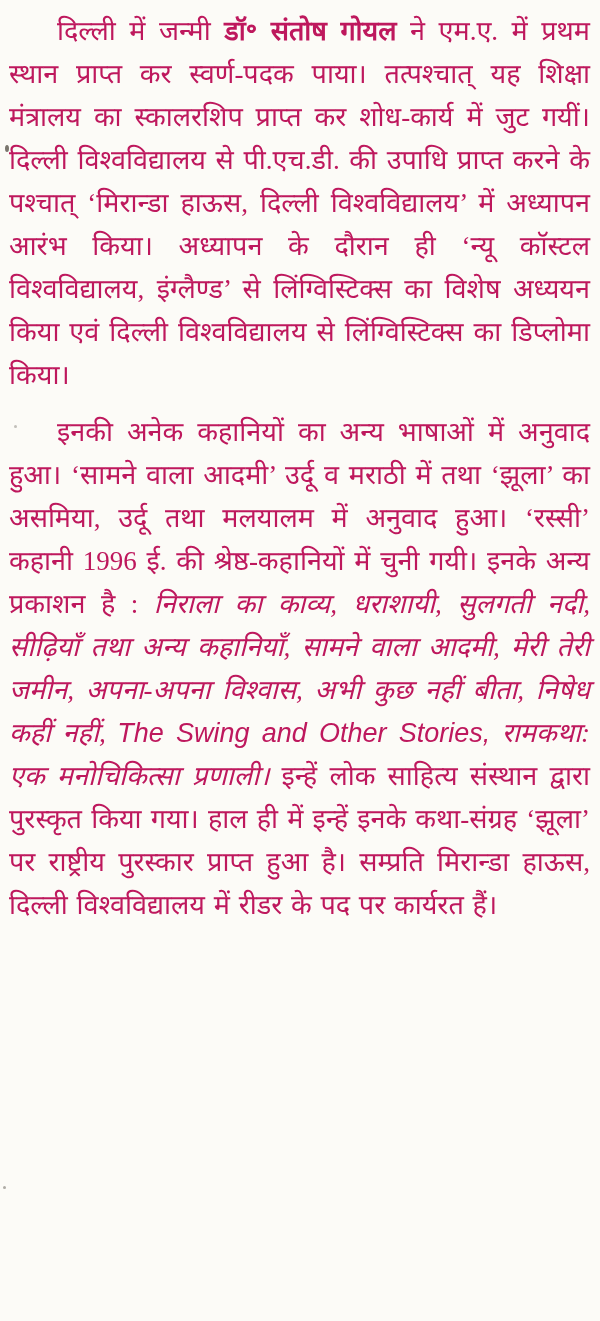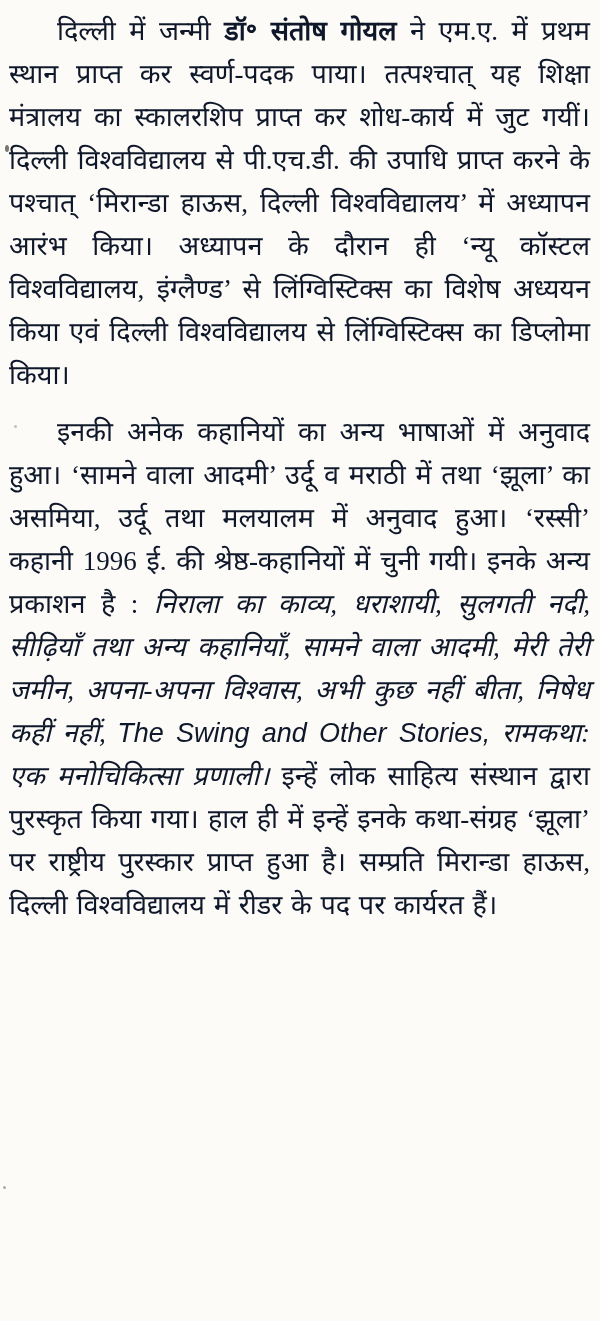--- a/index.html
+++ b/index.html
@@ -10,21 +10,21 @@
   }
   .page {
     position: relative;
     width: 600px;
     height: 1321px;
     box-sizing: border-box;
     padding: 10px 10px 0 9px;
     background: #fcfbf7;
     overflow: hidden;
     font-family: "Liberation Serif", "DejaVu Serif", serif;
-    color: #0f172a;
+    color: #be185d;
   }
   .para {
     margin: 0 0 14px 0;
     font-size: 27px;
     line-height: 43px;
     text-align: justify;
     text-indent: 48px;
     word-spacing: 2px;
   }
   .para:last-child { margin-bottom: 16px; }

